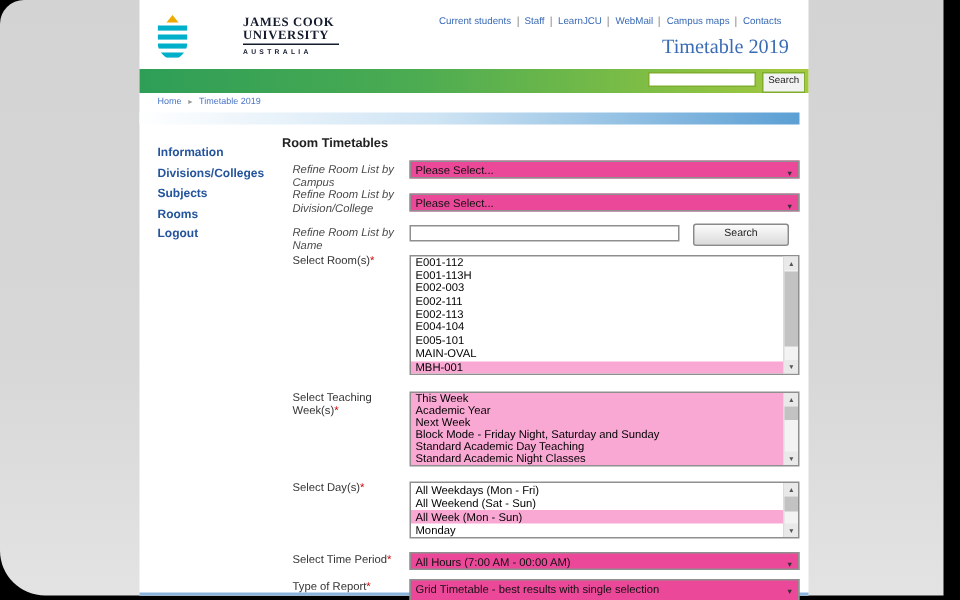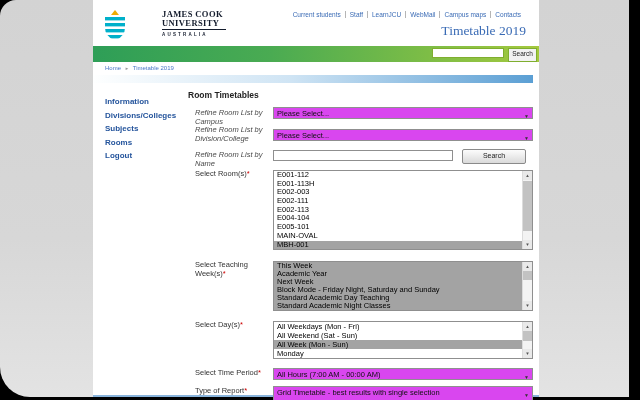--- a/index.html
+++ b/index.html
@@ -40,33 +40,33 @@
   .blue-bar{position:absolute;left:0;top:75px;width:440px;height:8px;
     background:linear-gradient(90deg,#feffff 0%,#cfe4f4 45%,#5b9fd4 100%);}
   
   .sidebar{position:absolute;left:12px;top:97px;width:80px;}
   .nav-link{display:block;height:13.5px;font-size:8px;font-weight:700;color:#24549c;cursor:pointer;}
   
   .form-heading{position:absolute;left:95px;top:90px;font-size:8.5px;font-weight:700;color:#222;}
   .field-label{position:absolute;left:102px;width:76px;font-size:7.5px;color:#333;line-height:8.5px;}
   .refine{font-style:italic;color:#4a4a4a;}
   .req{color:#cc0000;}
-  .selbox{position:absolute;left:180px;width:260px;height:12px;background:#d946ef;border:1px solid #8f8f8f;
+  .selbox{position:absolute;left:180px;width:260px;height:12px;background:#ec4899;border:1px solid #8f8f8f;
     box-sizing:border-box;font-size:7.5px;line-height:10px;padding:1px 14px 0 3px;color:#111;cursor:pointer;
     white-space:nowrap;overflow:hidden;}
   .dd{position:absolute;right:3px;top:2.5px;font-size:5px;color:#333;}
   .tinput{position:absolute;left:180px;width:180px;height:11px;background:#fff;border:1px solid #8f8f8f;
     box-sizing:border-box;font-size:7.5px;padding:0 3px;outline:none;}
   .btn{position:absolute;background:linear-gradient(#fcfcfc,#dadada);border:1px solid #8a8a8a;border-radius:2px;
     font-size:7px;text-align:center;color:#222;cursor:pointer;}
   .mlist{position:absolute;left:180px;width:260px;background:#fff;border:1px solid #8f8f8f;
     box-sizing:border-box;overflow:hidden;}
   .opts{position:absolute;left:0;top:0;right:10px;bottom:0;}
   .opt{font-size:7.5px;color:#000;padding-left:3px;white-space:nowrap;overflow:hidden;cursor:pointer;}
-  .opt.sel{background:#a3a3a3;}
+  .opt.sel{background:#f9a8d4;}
   .rooms-list .opt{height:8.7px;line-height:8.7px;}
   .weeks-list .opt{height:8px;line-height:8px;}
   .days-list .opt{height:9px;line-height:9px;}
   .vscroll{position:absolute;top:0;right:0;width:10px;height:100%;background:#f3f3f3;border-left:1px solid #dcdcdc;box-sizing:border-box;}
   .sbtn{position:absolute;left:0;width:9px;height:9px;background:#e9e9e9;color:#555;font-size:4.5px;
     text-align:center;line-height:9px;cursor:pointer;}
   .sbtn.up{top:0;}
   .sbtn.down{bottom:0;}
   .sthumb{position:absolute;left:0;width:9px;background:#c2c2c2;cursor:pointer;}
 </style>

